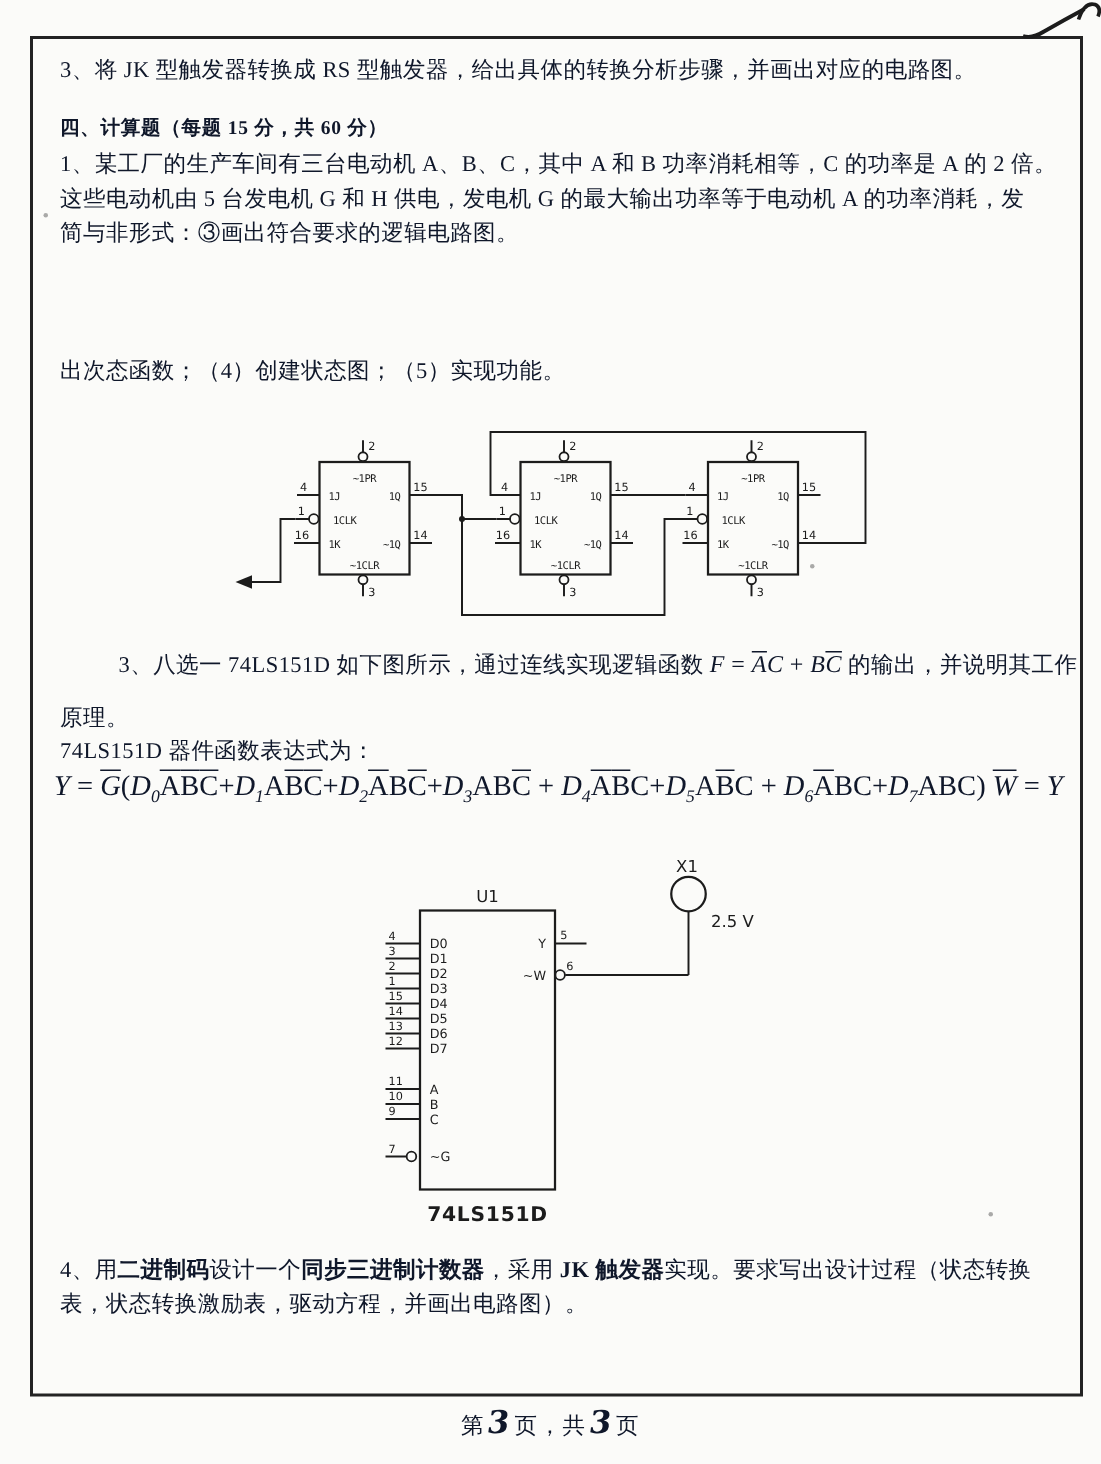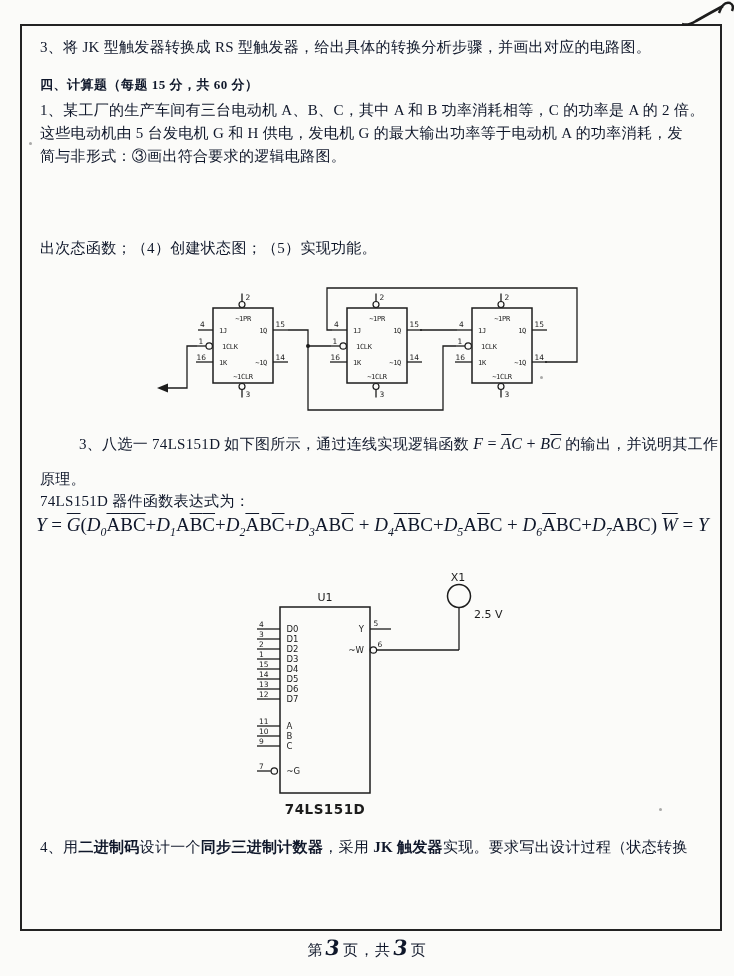--- a/index.html
+++ b/index.html
@@ -230,16 +230,17 @@
     <line x1="459" y1="650" x2="459" y2="607.5"></line>
 
     <circle class="nofill" cx="459" cy="596" r="11.5" style="stroke-width:1.5"></circle>
     <text class="t11 mid" x="458" y="581">X1</text>
     <text class="t11" x="474" y="618">2.5 V</text>
 
     <text class="t13b mid" x="325" y="814">74LS151D</text>
   </svg>
 
   <div class="abs line" style="left:40px;top:836px;"><span>4、用</span><span class="bd">二进制码</span><span>设计一个</span><span class="bd">同步三进制计数器</span><span>，采用 </span><span class="bd">JK 触发器</span><span>实现。要求写出设计过程（状态转换</span></div>
+  <div class="abs line" style="left:40px;top:859px;">表，状态转换激励表，驱动方程，并画出电路图）。</div>
 
   <div class="footer"><span>第</span><span class="hand-num">3</span><span>页，共</span><span class="hand-num">3</span><span>页</span></div>
 
 </div>
 
 </body></html>

